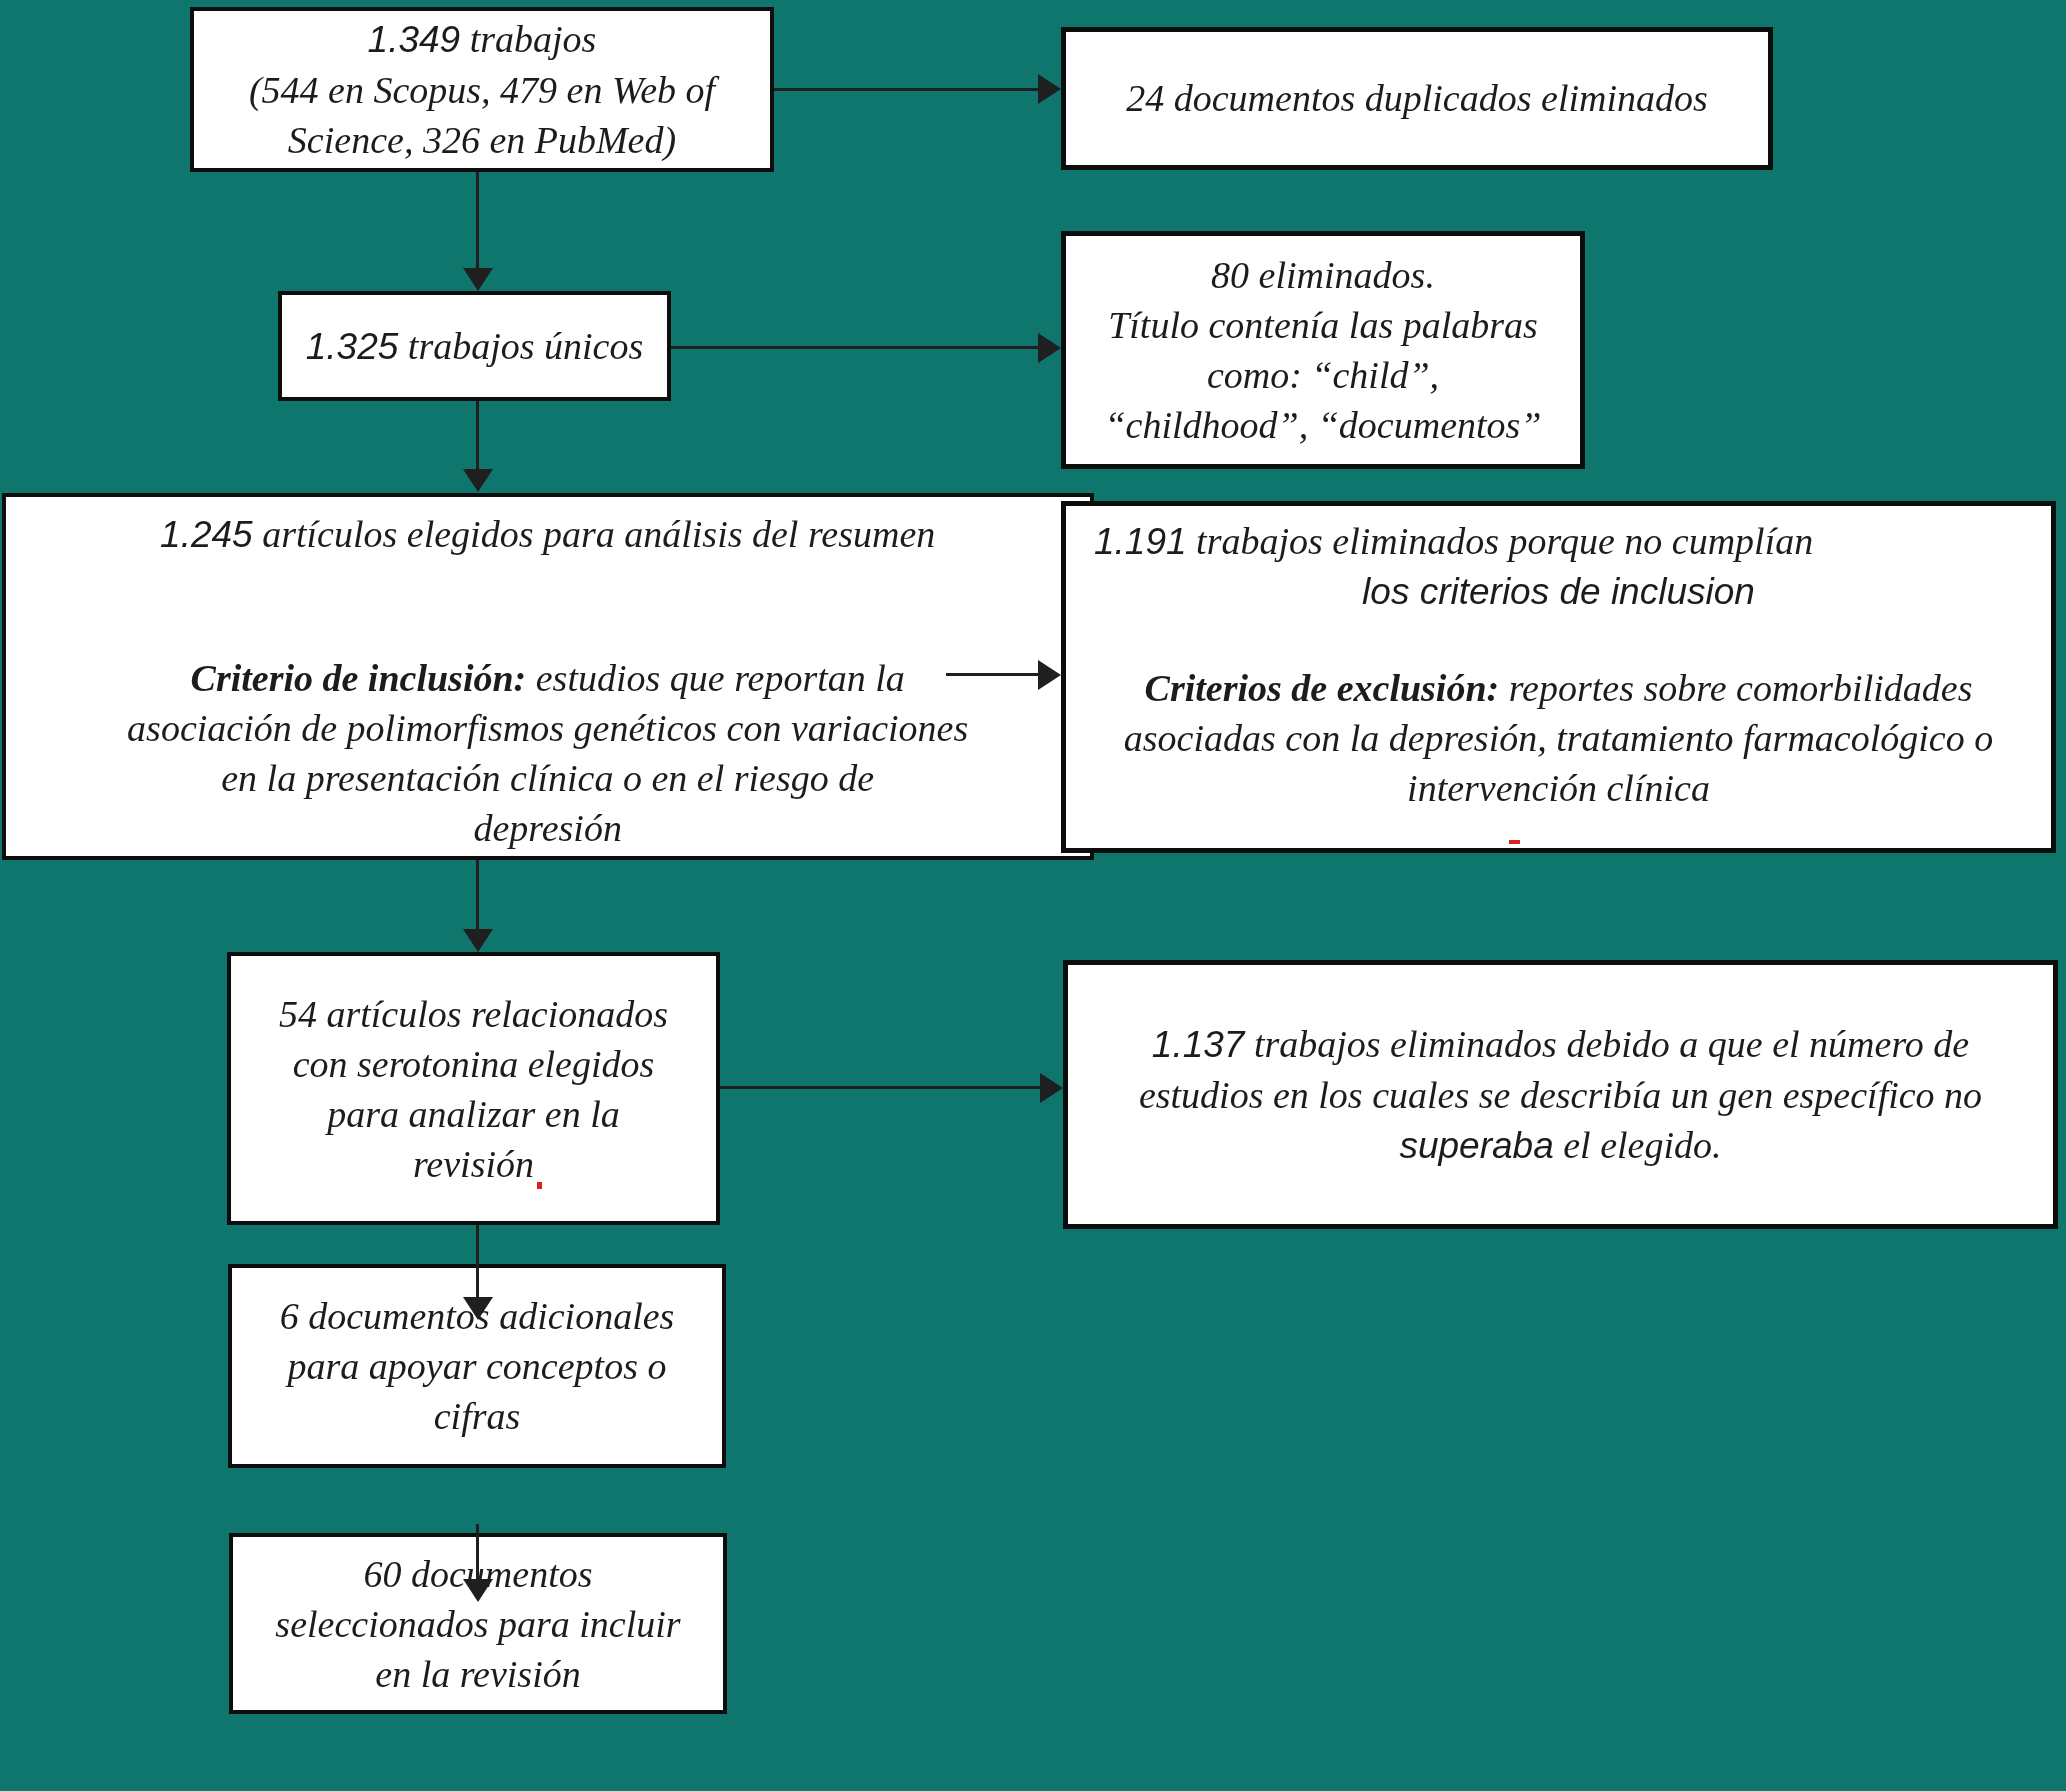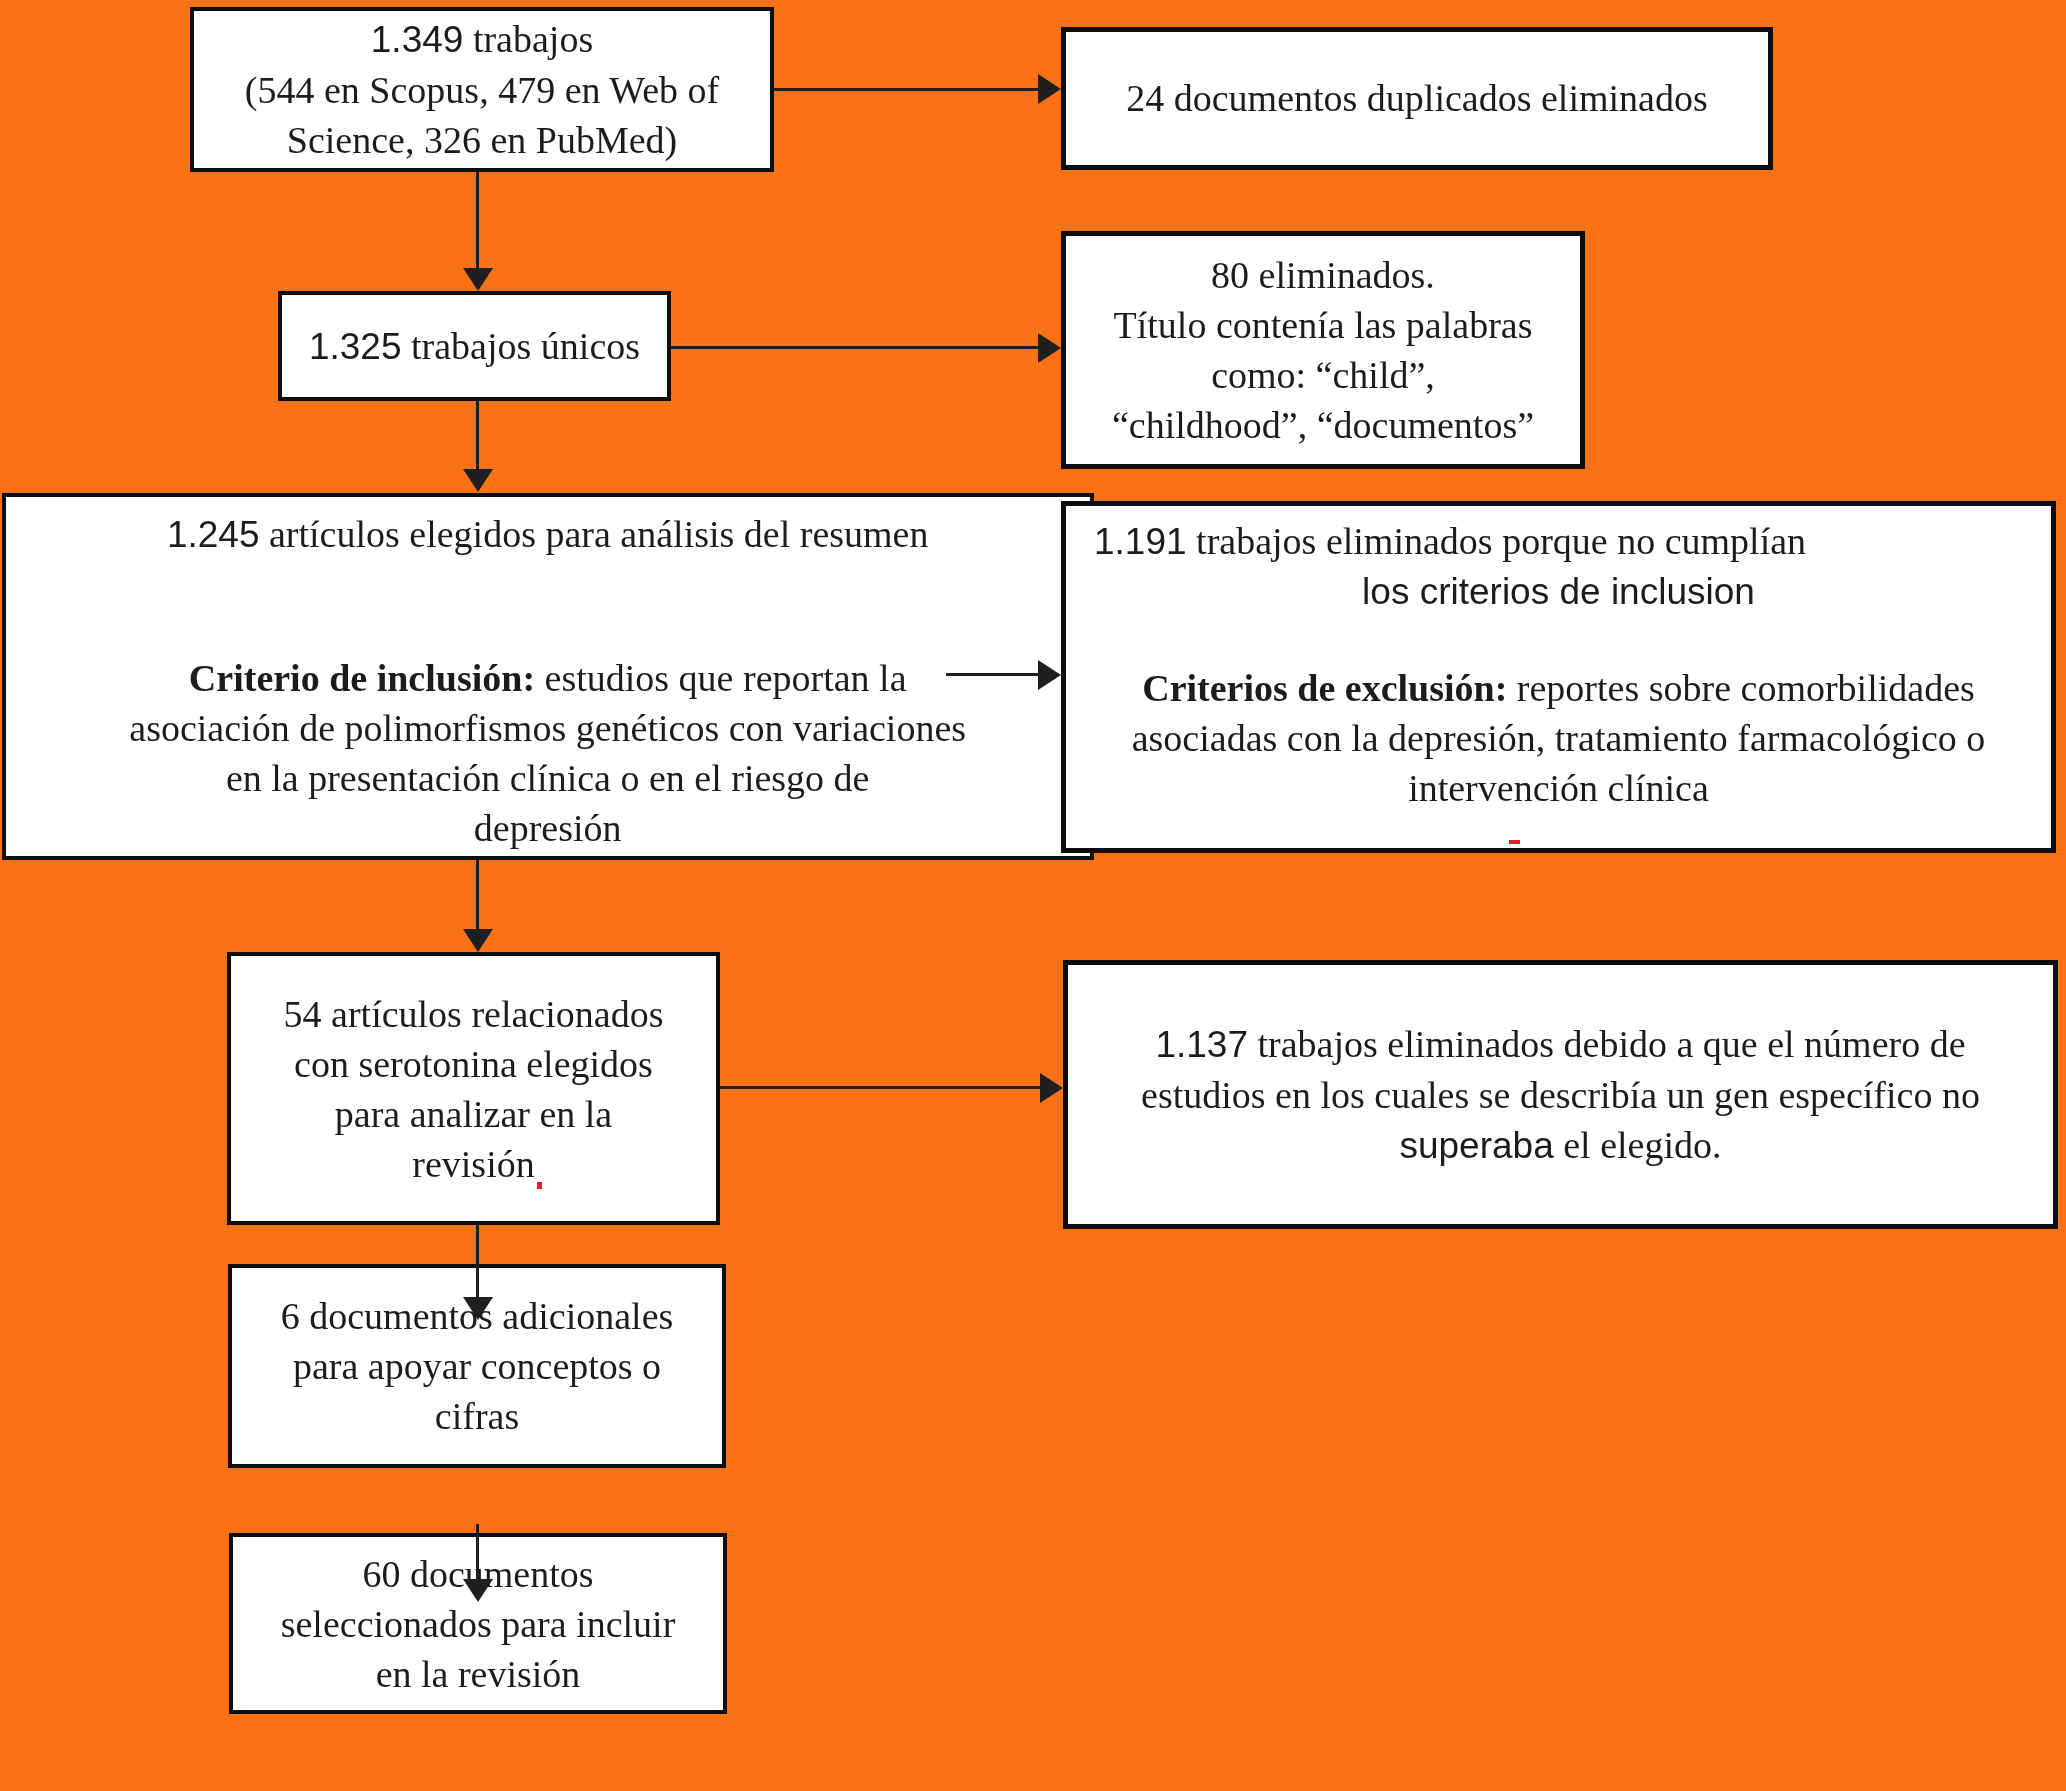--- a/index.html
+++ b/index.html
@@ -1,25 +1,26 @@
 <!DOCTYPE html>
 <html style="font-size:13.2px"><head>
 <meta charset="utf-8">
 <style>
   html, body { margin: 0; padding: 0; background: #ffffff; }
   .canvas {
     position: relative;
     width: 2066px;
     height: 1791px;
-    background: #f97316;
+    background: #0f766e;
     font-family: "Liberation Serif", serif;
     font-size: 38px;
     line-height: 50px;
     color: #1c1c1c;
     overflow: hidden;
+    font-style: italic;
   }
   .box {
     position: absolute;
     box-sizing: border-box;
     border: 4.1px solid #0d0d0d;
     background: #ffffff;
     display: flex;
     flex-direction: column;
     justify-content: center;
     align-items: center;

